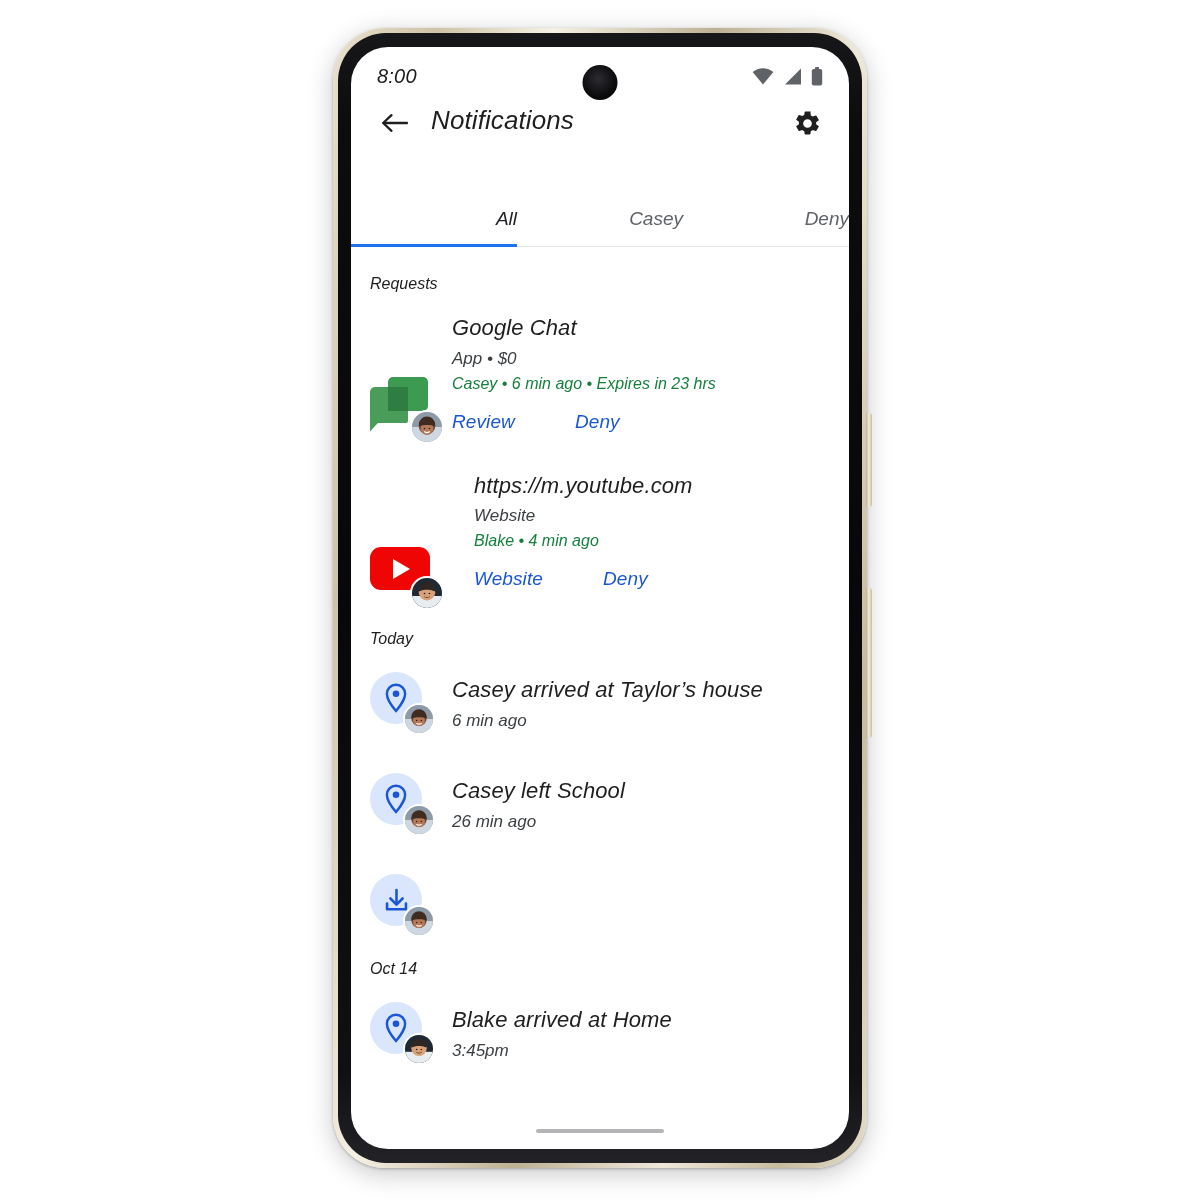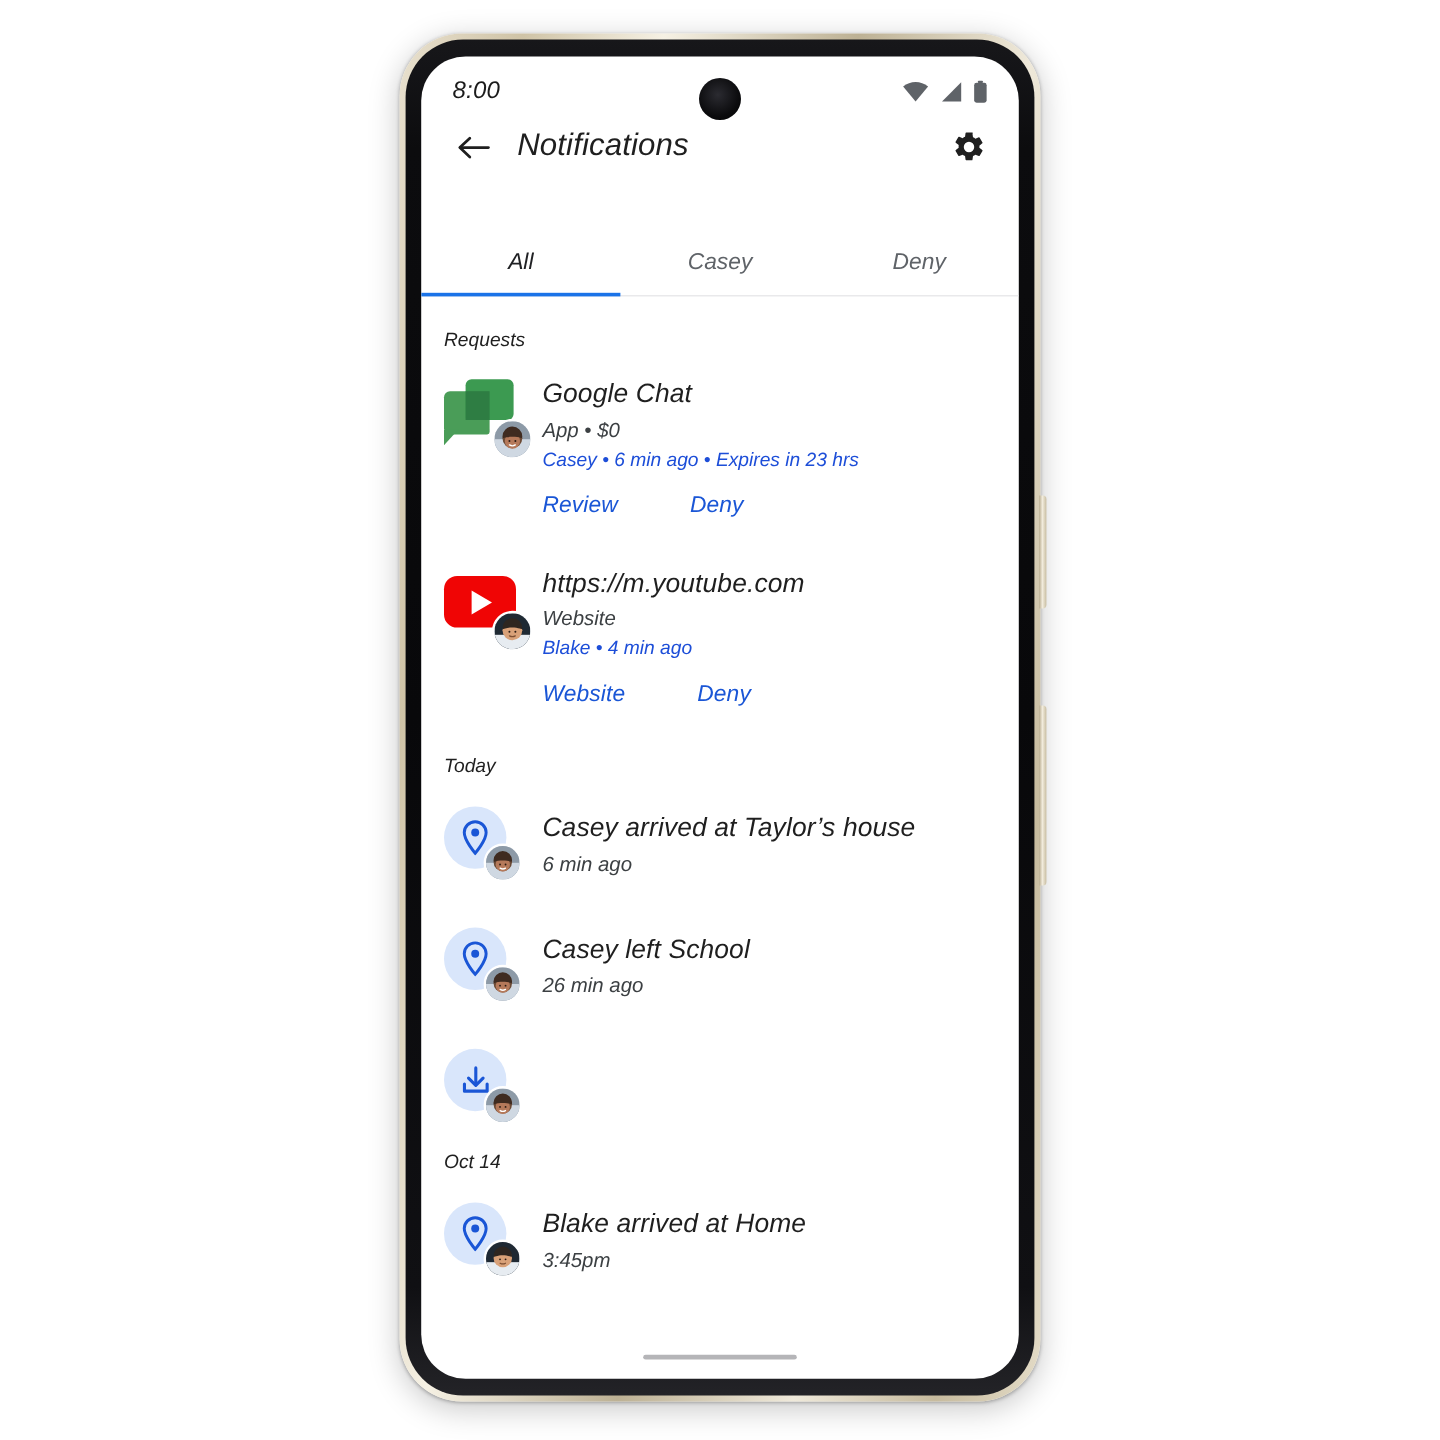--- a/index.html
+++ b/index.html
@@ -80,46 +80,46 @@
   }
   .gear-btn { margin-left: auto; width: 40px; height: 40px; display:flex; align-items:center; justify-content:center; cursor:pointer; }
 
   
   .tabs {
     display: flex; height: 56px;
     border-bottom: 1px solid #e4e4e6;
     position: relative;
   }
   .tab {
-    flex: 1; display: flex; align-items: center; justify-content: center;
+    flex: 1; display: flex; align-items: center; justify-content: flex-end;
     font-size: 19px; color: #5f6368; cursor: pointer;
     position: relative;
   }
   .tab.active { color: #202124; font-weight: 500; }
   .tab.active::after {
     content: ""; position: absolute; left: 0; right: 0; bottom: -1px;
     height: 3px; background: #1a73e8;
   }
 
   
   .feed { padding: 0 0 20px 0; }
   .section-head {
     font-size: 16px; color: #1f1f1f;
     padding: 28px 0 6px 19px;
   }
   .section-head.today { padding-top: 40px; }
   .section-head.oct   { padding-top: 34px; }
 
   
-  .req-row { display: flex; padding: 14px 18px 0 19px; }
+  .req-row { display: flex; padding: 14px 18px 0 19px; align-items: flex-end; }
   .req-icon-wrap { position: relative; width: 82px; flex: 0 0 82px; padding-top: 3px; }
   .req-body { flex: 1; padding-top: 1px; }
   .req-title { font-size: 22px; color: #1f1f1f; line-height: 1.25; letter-spacing: .1px; }
   .req-sub   { font-size: 17px; color: #3c4043; margin-top: 7px; }
-  .req-meta  { font-size: 16px; color: #1d4ed8; margin-top: 6px; }
+  .req-meta  { font-size: 16px; color: #15803d; margin-top: 6px; }
   .req-actions { display: flex; gap: 60px; margin-top: 18px; }
   .link-btn {
     font-size: 19px; color: #1a56d6; cursor: pointer; letter-spacing: .1px;
   }
 
   
   .chat-icon { position: relative; width: 60px; height: 56px; }
   .chat-icon .b1 {
     position: absolute; left: 0; top: 10px; width: 38px; height: 36px;
     background: #4a9d58; border-radius: 5px 5px 2px 5px;
@@ -272,21 +272,21 @@
           <div class="req-title">Google Chat</div>
           <div class="req-sub">App • $0</div>
           <div class="req-meta">Casey • 6 min ago • Expires in 23 hrs</div>
           <div class="req-actions">
             <span class="link-btn">Review</span>
             <span class="link-btn">Deny</span>
           </div>
         </div>
       </div>
 
-      <div class="req-row" style="padding-top:38px;">
+      <div class="req-row" style="padding-top:38px;gap:22px;">
         <div class="req-icon-wrap">
           <div class="yt-icon">
               <div class="tri"></div>
             </div>
           <div class="avatar req" style="top:38px;">
             <svg viewBox="0 0 40 40">
               <rect width="40" height="40" fill="#1f2933"></rect>
               <rect x="0" y="24" width="40" height="16" fill="#e7ecf1"></rect>
               <circle cx="20" cy="19" r="11" fill="#d9a178"></circle>
               <path d="M9 16.5a11 11 0 0 1 22 0c0 1.6-1.6 1.2-3 .6-4-1.8-12-1.8-16 0-1.4.6-3 1-3-.6z" fill="#2e2620"></path>

